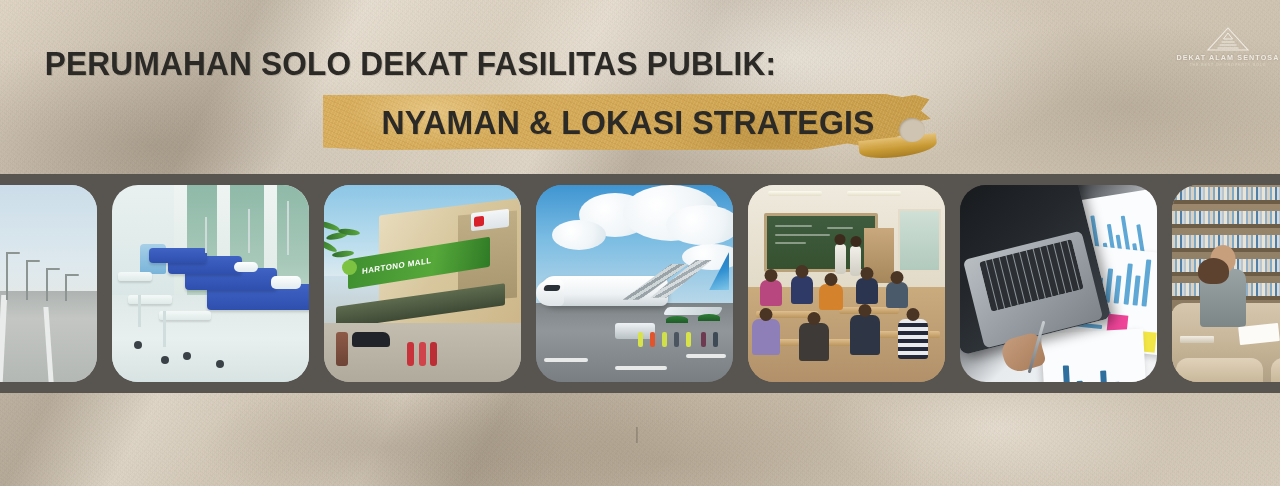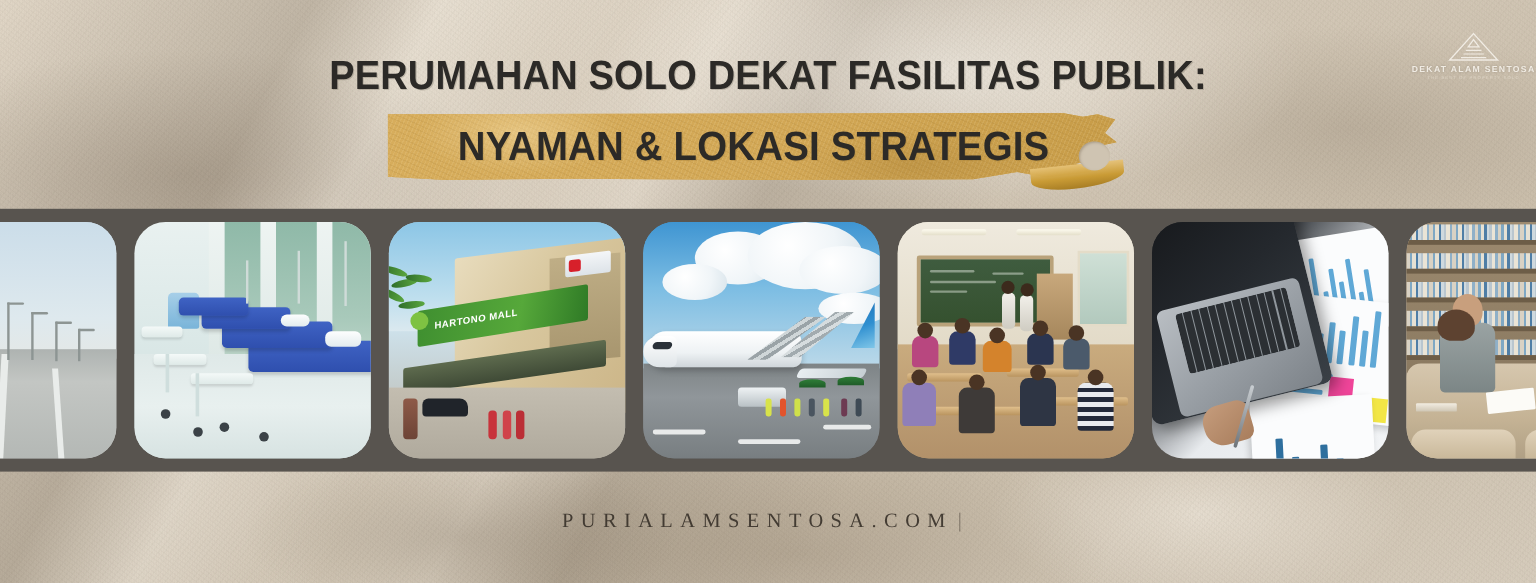--- a/index.html
+++ b/index.html
@@ -47,21 +47,21 @@
     margin-top:1px; white-space:nowrap; text-shadow:0 0 2px rgba(60,50,38,.35);
   }
   #logo .ltag{
     font-size:3.4px; letter-spacing:1.0px; color:#efe8dc; font-weight:400;
     margin-top:1px; white-space:nowrap; opacity:.72;
   }
 
   
   #headline{
     position:absolute; left:0; top:46px; width:1280px;
-    text-align:center; pointer-events:none;
+    pointer-events:none;
   }
   #title-line1{
     font-family:"Liberation Sans", sans-serif;
     font-weight:700; font-size:34px; letter-spacing:.2px;
     color:#2c2a27; line-height:1.04; white-space:nowrap;
     transform:scaleX(.93); transform-origin:center;
     text-shadow:1px 1px 0 rgba(70,62,50,.22);
   }
 
   
@@ -534,15 +534,14 @@
     <div class="hair" style="left:13%;bottom:50%;width:31px;height:26px;background:#5d4230;"></div>
 
     <div class="book" style="left:4%;width:34px;background:linear-gradient(180deg,#e6dcc8,#bba f89);"></div>
     <div class="book" style="left:34%;width:40px;height:18px;background:#fcfbf7;transform:rotate(-6deg);"></div>
 
   </div>
 
 </div>
 
 <div id="footer">
-  <span>PURIALAMSENTOSA.COM</span>
   <span class="sep">|</span>
 </div>
 
 </body></html>

